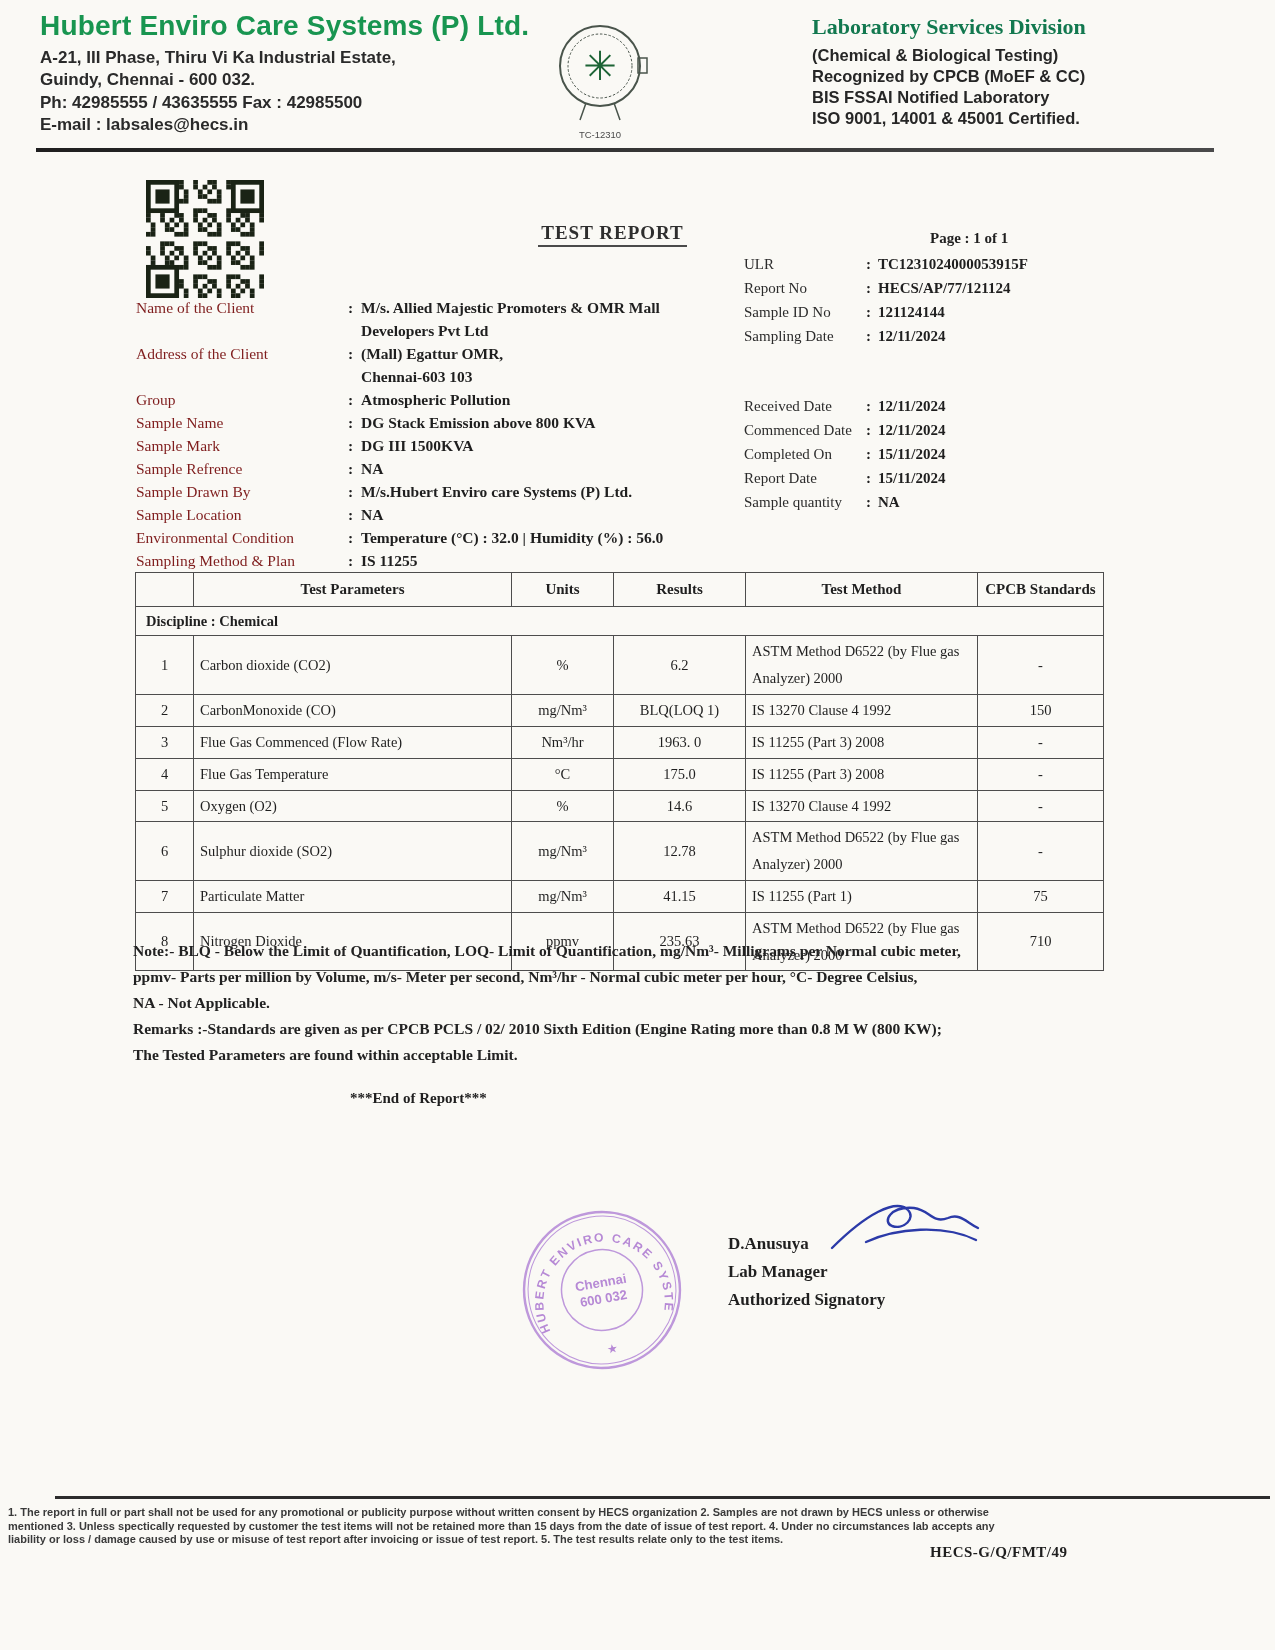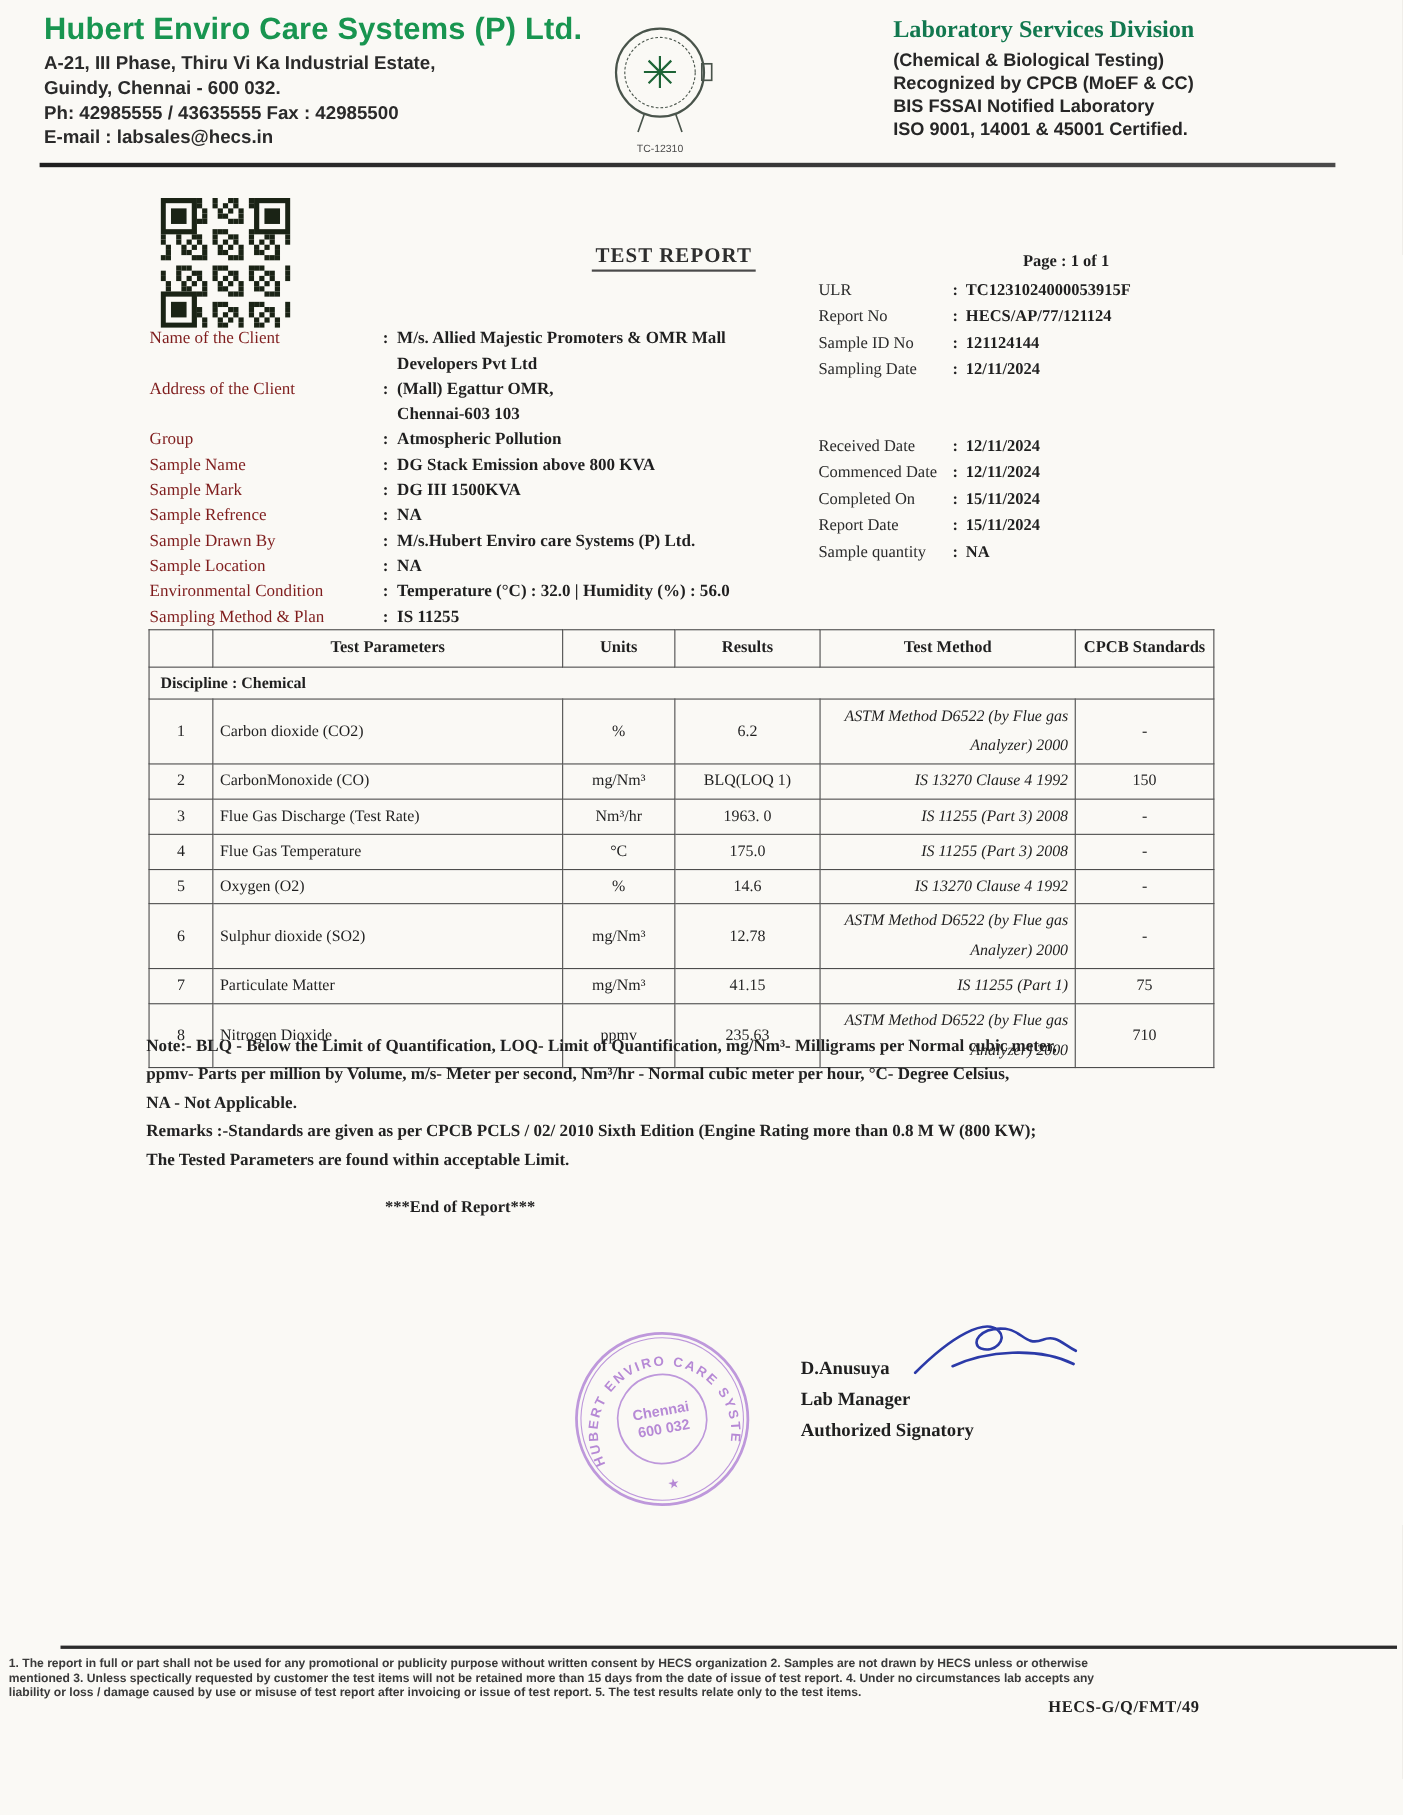--- a/index.html
+++ b/index.html
@@ -37,36 +37,36 @@
   .info-row .val{font-weight:bold;}
 
   
   table.results{position:absolute;left:135px;top:572px;width:968px;border-collapse:collapse;
                 table-layout:fixed;font-size:14.5px;}
   table.results,.results th,.results td{border:1.4px solid #4d4d4d;}
   .results th{font-weight:bold;text-align:center;padding:8px 4px;font-size:15px;}
   .results td{padding:2px 6px;line-height:1.55;vertical-align:middle;}
   .results td.c{text-align:center;}
   .results td.disc{font-weight:bold;padding:3px 10px;}
-  .results td.method{text-align:right;line-height:1.85;font-style:italic;}
+  .results td.method{text-align:left;line-height:1.85;}
 
   
   .notes{position:absolute;left:133px;top:938px;width:1010px;font-size:15.5px;font-weight:bold;line-height:26px;color:#222;}
   .end-report{position:absolute;left:350px;top:1090px;width:525px;font-size:15px;font-weight:bold;}
 
   
   .stamp{position:absolute;left:516px;top:1204px;opacity:.82;transform:rotate(-10deg);}
   .sig-squiggle{position:absolute;left:826px;top:1196px;}
   .sig-block{position:absolute;left:728px;top:1230px;font-size:17px;font-weight:bold;line-height:28px;font-family:Liberation Serif, serif;}
 
   
   .footer-rule{position:absolute;left:55px;top:1496px;width:1215px;height:3px;background:#2c2c2c;}
   .terms{position:absolute;left:8px;top:1506px;width:1155px;font-family:"Liberation Sans",sans-serif;
          font-weight:bold;font-size:11px;line-height:13.5px;color:#3a3a3a;}
-  .doc-code{position:absolute;left:953px;top:1544px;font-size:15px;font-weight:bold;letter-spacing:.5px;}
+  .doc-code{position:absolute;left:930px;top:1544px;font-size:15px;font-weight:bold;letter-spacing:.5px;}
 </style>
 </head>
 <body>
 
 <div class="page">
 
   <div class="header">
     <div class="company">Hubert Enviro Care Systems (P) Ltd.</div>
     <div class="addr">
         <div>A-21, III Phase, Thiru Vi Ka Industrial Estate,</div>
@@ -454,21 +454,21 @@
         <tr>
           <td class="c">2</td>
           <td>CarbonMonoxide (CO)</td>
           <td class="c">mg/Nm³</td>
           <td class="c">BLQ(LOQ 1)</td>
           <td class="method">IS 13270 Clause 4 1992</td>
           <td class="c">150</td>
         </tr>
         <tr>
           <td class="c">3</td>
-          <td>Flue Gas Discharge (Test Rate)</td>
+          <td>Flue Gas Commenced (Flow Rate)</td>
           <td class="c">Nm³/hr</td>
           <td class="c">1963. 0</td>
           <td class="method">IS 11255 (Part 3) 2008</td>
           <td class="c">-</td>
         </tr>
         <tr>
           <td class="c">4</td>
           <td>Flue Gas Temperature</td>
           <td class="c">°C</td>
           <td class="c">175.0</td>

